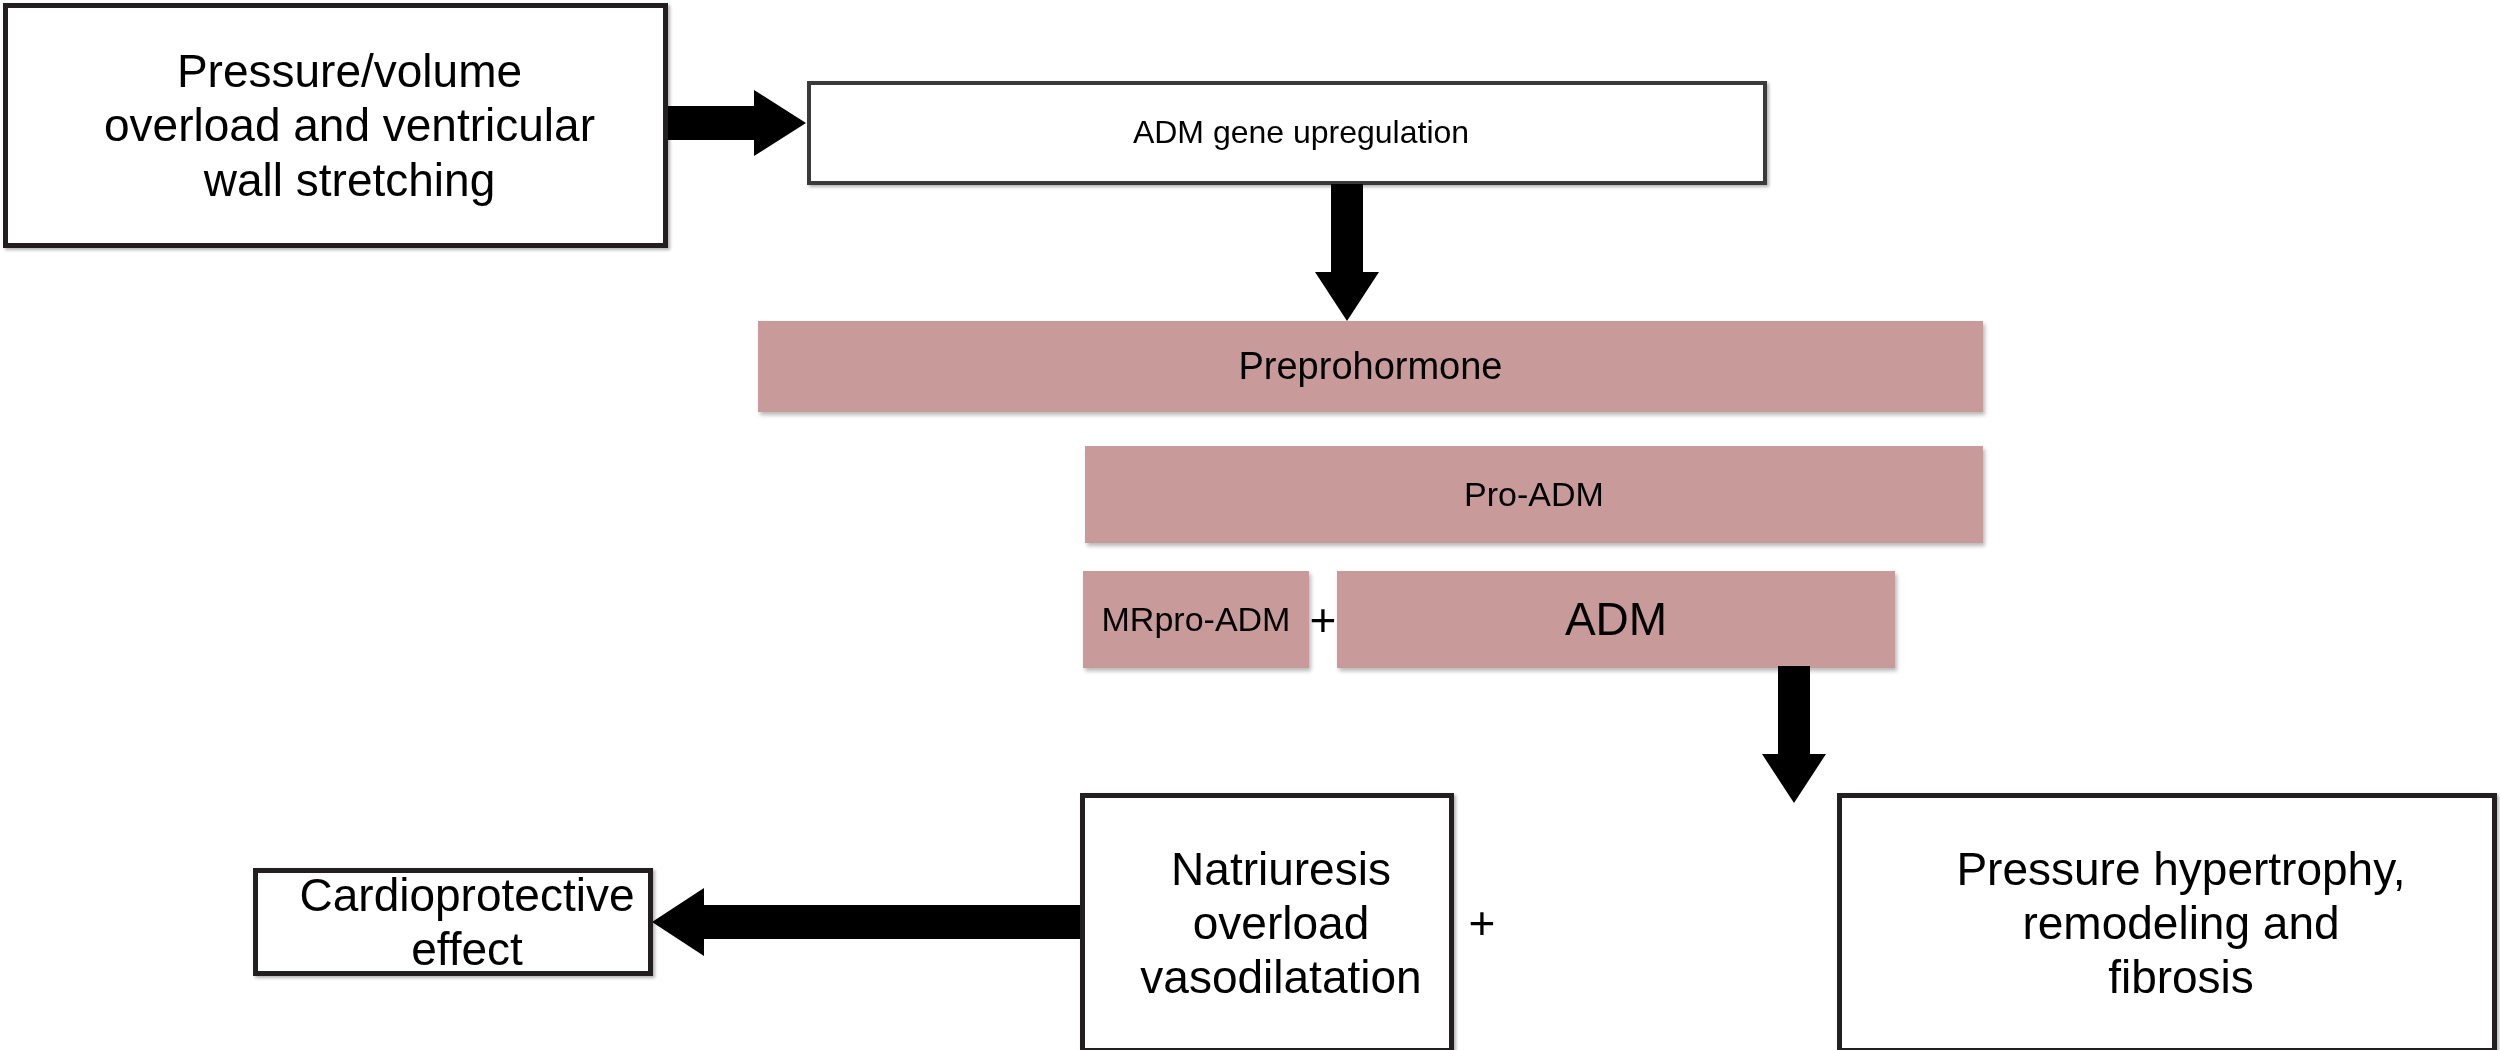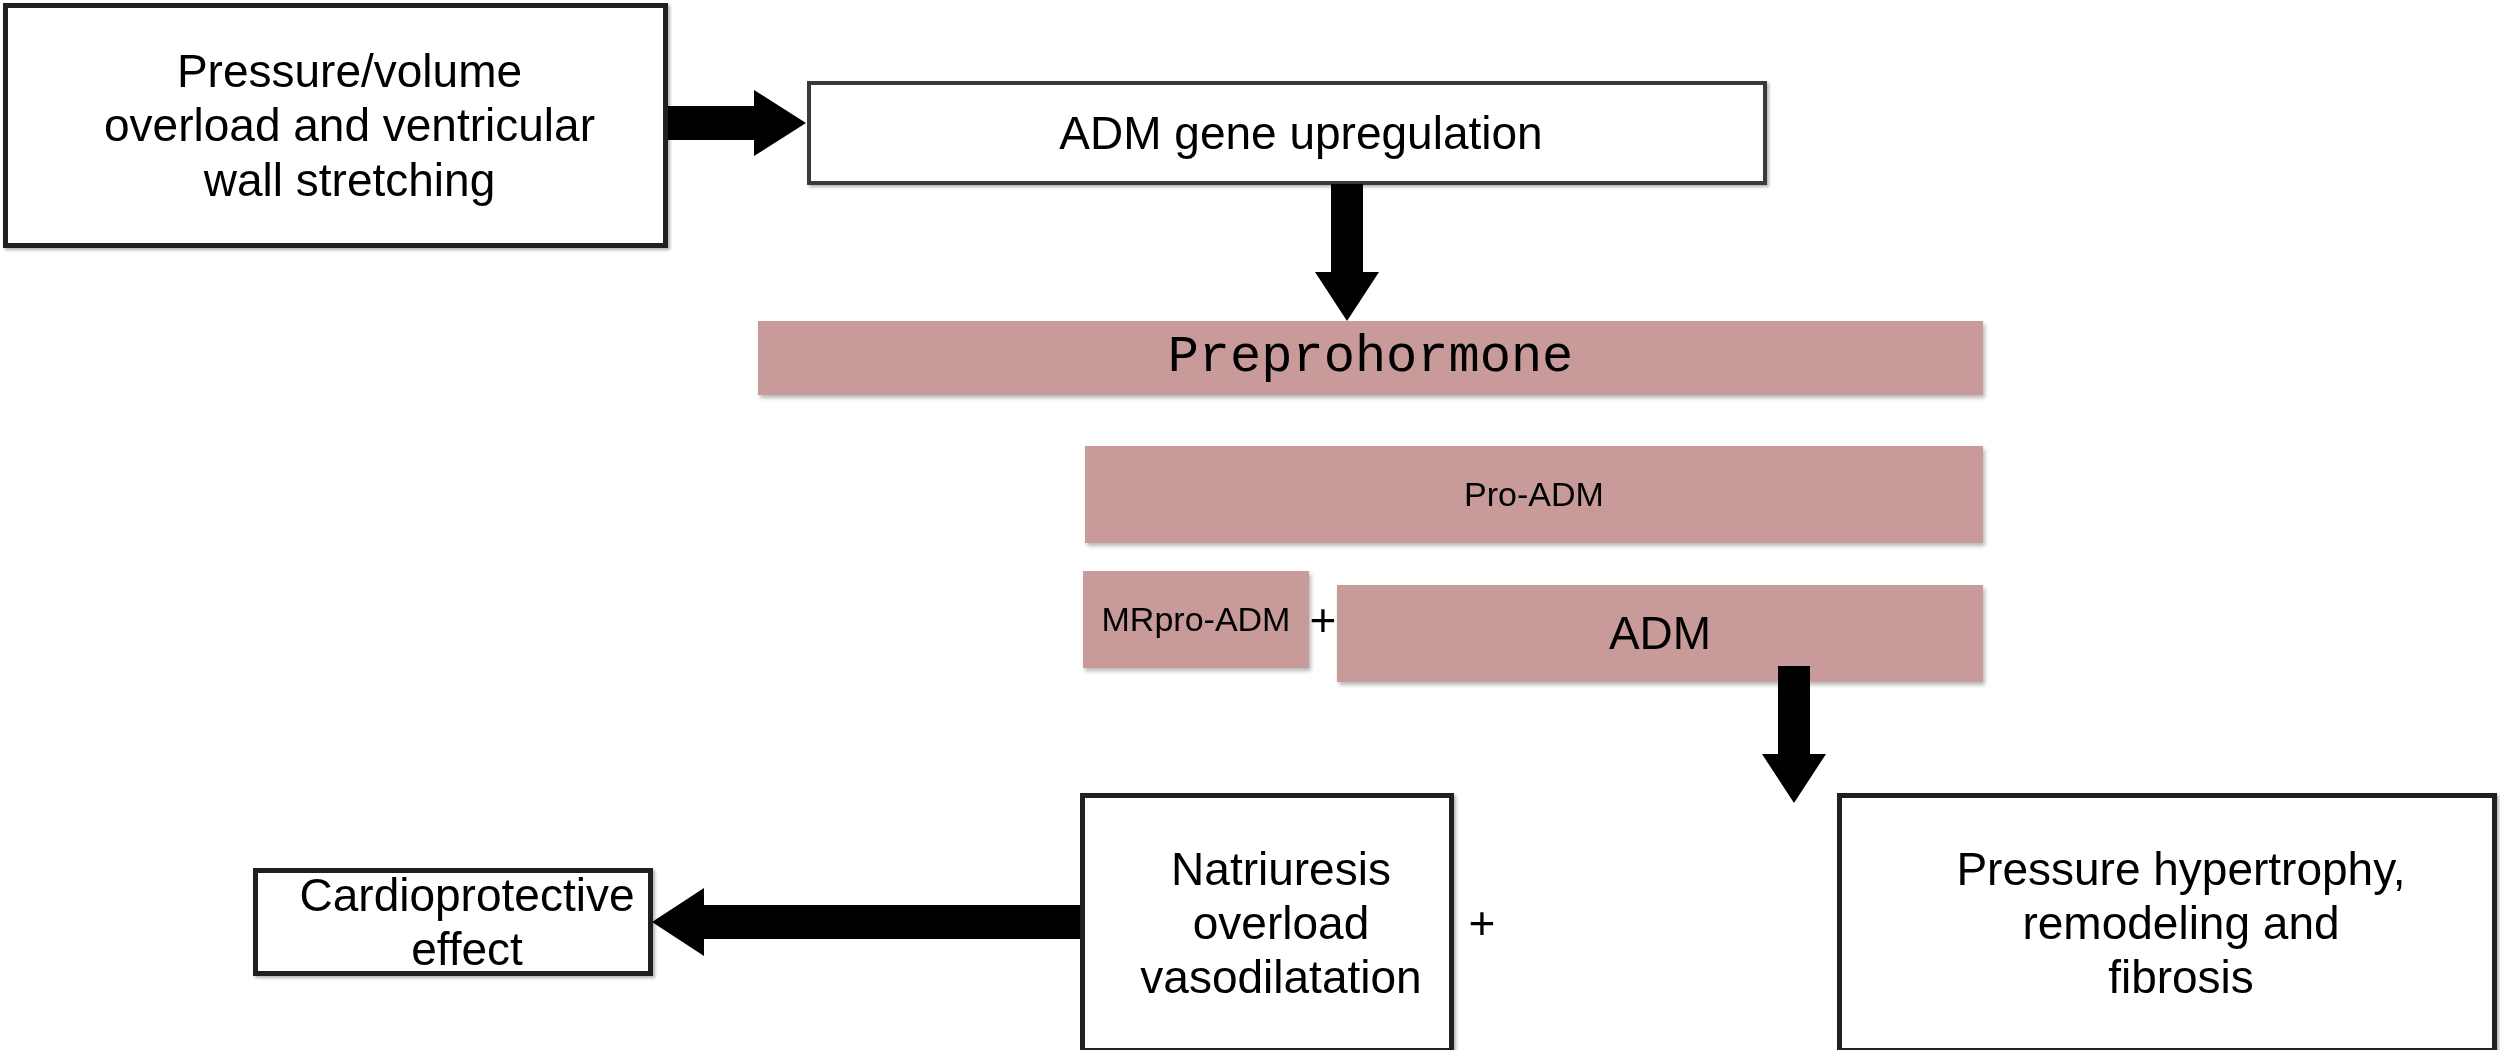--- a/index.html
+++ b/index.html
@@ -71,47 +71,47 @@
 overload and ventricular
 wall stretching</span>
   </div>
 
   <div class="arrow" style="left:668px; top:88px; width:142px; height:70px;">
     <svg width="142" height="70" viewBox="0 0 142 70">
       <path d="M 0 18 L 86 18 L 86 2 L 138 35 L 86 68 L 86 52 L 0 52 Z" fill="#000000"></path>
     </svg>
   </div>
 
-  <div class="node box box-thin" style="left:807px; top:81px; width:960px; height:104px; font-size:46px;">
+  <div class="node box box-thin" style="left:807px; top:81px; width:960px; height:104px; font-size:32px;">
     <span class="lbl">ADM gene upregulation</span>
   </div>
 
   <div class="arrow" style="left:1312px; top:184px; width:70px; height:140px;">
     <svg width="70" height="140" viewBox="0 0 70 140">
       <path d="M 19 0 L 51 0 L 51 88 L 67 88 L 35 137 L 3 88 L 19 88 Z" fill="#000000"></path>
     </svg>
   </div>
 
-  <div class="node bar" style="left:758px; top:321px; width:1225px; height:74px; font-size:52px;font-family:Liberation Mono, monospace;">
+  <div class="node bar" style="left:758px; top:321px; width:1225px; height:91px; font-size:38px;">
     <span class="lbl">Preprohormone</span>
   </div>
 
   <div class="node bar" style="left:1085px; top:446px; width:898px; height:97px; font-size:34px;">
     <span class="lbl">Pro-ADM</span>
   </div>
 
   <div class="node bar" style="left:1083px; top:571px; width:226px; height:97px; font-size:34px;">
     <span class="lbl">MRpro-ADM</span>
   </div>
 
   <div class="plus" style="left:1309px; top:571px; width:28px; height:97px; font-size:46px;">
     <span class="lbl">+</span>
   </div>
 
-  <div class="node bar" style="left:1337px; top:585px; width:646px; height:97px; font-size:46px;">
+  <div class="node bar" style="left:1337px; top:571px; width:558px; height:97px; font-size:46px;">
     <span class="lbl">ADM</span>
   </div>
 
   <div class="arrow" style="left:1758px; top:666px; width:72px; height:140px;">
     <svg width="72" height="140" viewBox="0 0 72 140">
       <path d="M 20 0 L 52 0 L 52 88 L 68 88 L 36 137 L 4 88 L 20 88 Z" fill="#000000"></path>
     </svg>
   </div>
 
   <div class="arrow" style="left:650px; top:885px; width:436px; height:74px;">

